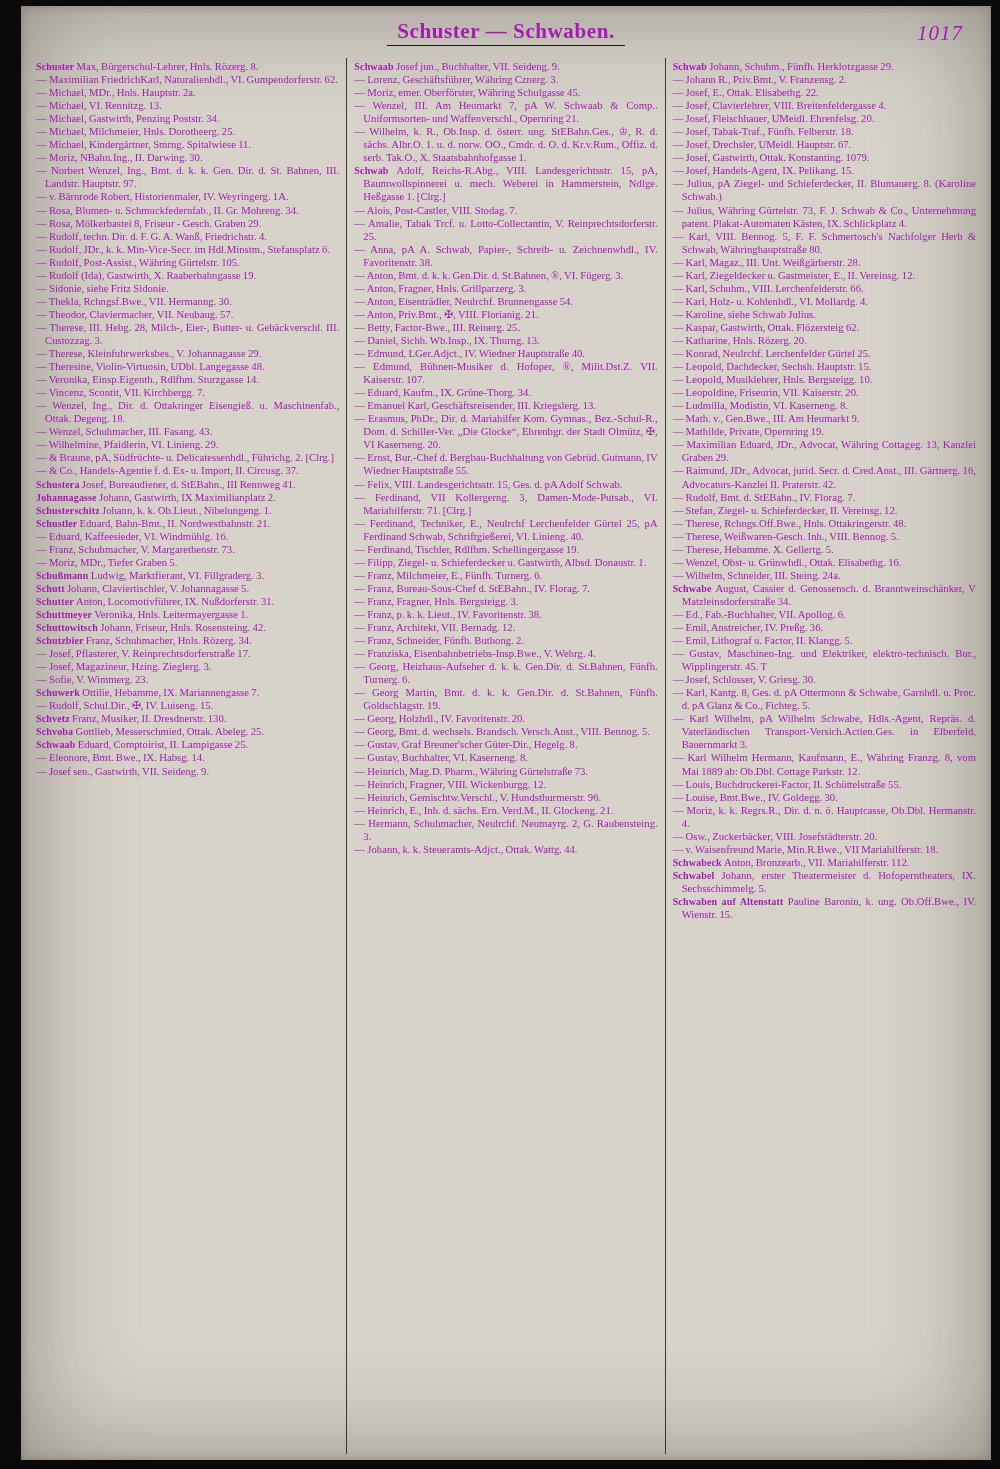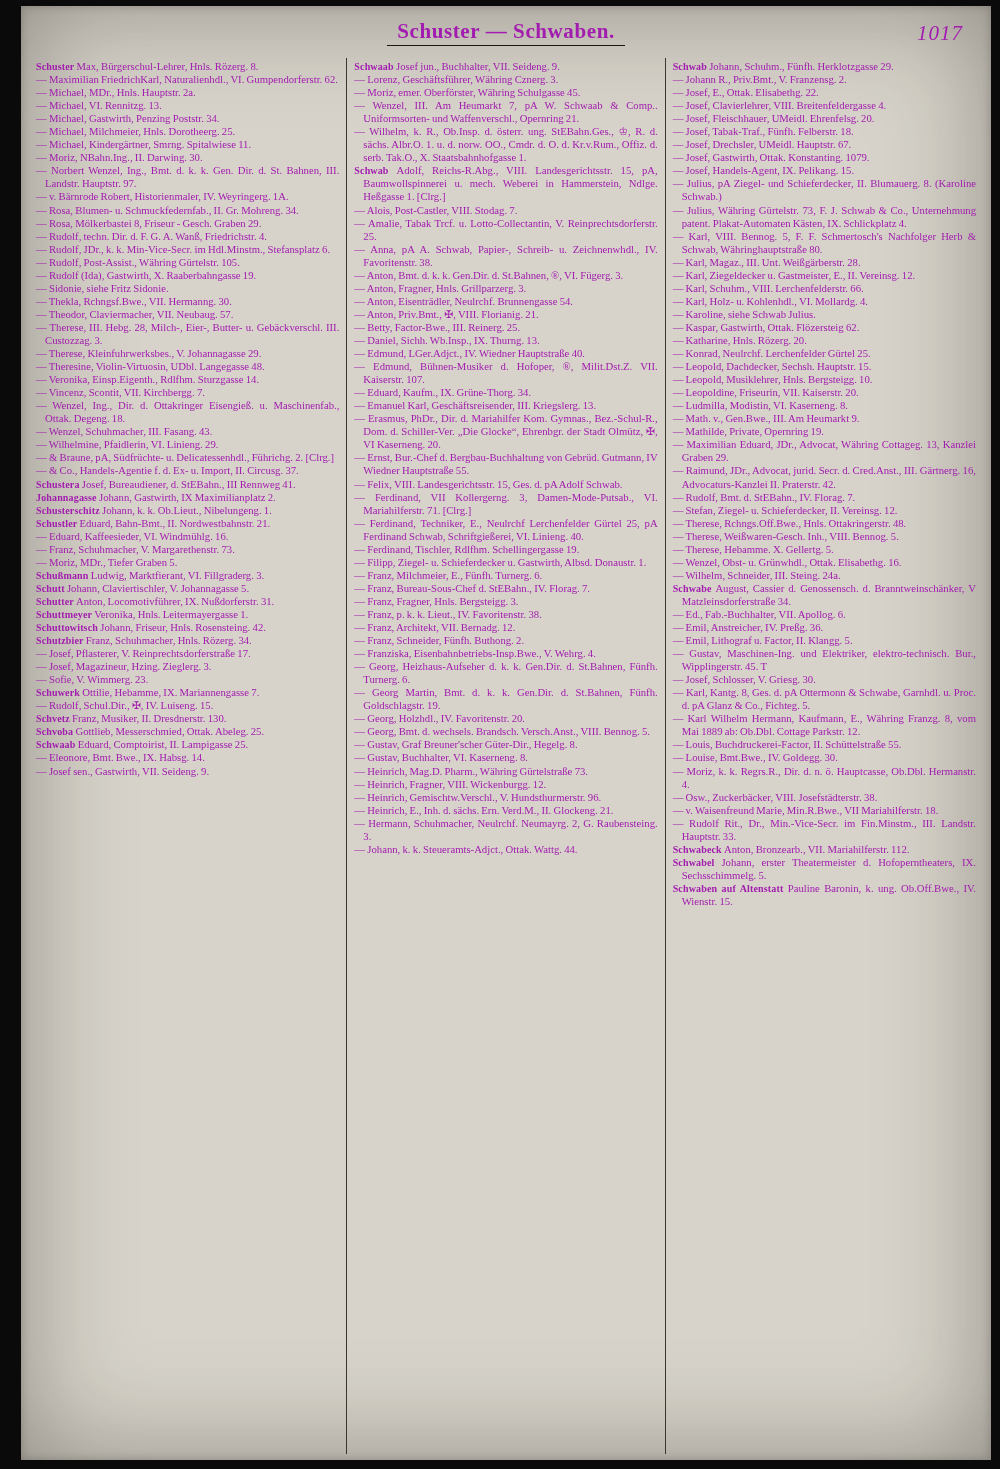--- a/index.html
+++ b/index.html
@@ -184,25 +184,25 @@
         <div class="entry">— Therese, Hebamme. X. Gellertg. 5.</div>
         <div class="entry">— Wenzel, Obst- u. Grünwhdl., Ottak. Elisabethg. 16.</div>
         <div class="entry">— Wilhelm, Schneider, III. Steing. 24a.</div>
         <div class="entry"><b>Schwabe </b>August, Cassier d. Genossensch. d. Branntweinschänker, V Matzleinsdorferstraße 34.</div>
         <div class="entry">— Ed., Fab.-Buchhalter, VII. Apollog. 6.</div>
         <div class="entry">— Emil, Anstreicher, IV. Preßg. 36.</div>
         <div class="entry">— Emil, Lithograf u. Factor, II. Klangg. 5.</div>
         <div class="entry">— Gustav, Maschinen-Ing. und Elektriker, elektro-technisch. Bur., Wipplingerstr. 45. T</div>
         <div class="entry">— Josef, Schlosser, V. Griesg. 30.</div>
         <div class="entry">— Karl, Kantg. 8, Ges. d. pA Ottermonn &amp; Schwabe, Garnhdl. u. Proc. d. pA Glanz &amp; Co., Fichteg. 5.</div>
+        <div class="entry">— Karl Wilhelm, pA Wilhelm Schwabe, Hdls.-Agent, Repräs. d. Vaterländischen Transport-Versich.Actien.Ges. in Elberfeld, Bauernmarkt 3.</div>
         <div class="entry">— Karl Wilhelm Hermann, Kaufmann, E., Währing Franzg. 8, vom Mai 1889 ab: Ob.Dbl. Cottage Parkstr. 12.</div>
         <div class="entry">— Louis, Buchdruckerei-Factor, II. Schüttelstraße 55.</div>
         <div class="entry">— Louise, Bmt.Bwe., IV. Goldegg. 30.</div>
         <div class="entry">— Moriz, k. k. Regrs.R., Dir. d. n. ö. Hauptcasse, Ob.Dbl. Hermanstr. 4.</div>
-        <div class="entry">— Osw., Zuckerbäcker, VIII. Josefstädterstr. 38.</div>
+        <div class="entry">— Osw., Zuckerbäcker, VIII. Josefstädterstr. 20.</div>
         <div class="entry">— v. Waisenfreund Marie, Min.R.Bwe., VII Mariahilferstr. 18.</div>
-        <div class="entry">— Rudolf Rit., Dr., Min.-Vice-Secr. im Fin.Minstm., III. Landstr. Hauptstr. 33.</div>
         <div class="entry"><b>Schwabeck </b>Anton, Bronzearb., VII. Mariahilferstr. 112.</div>
         <div class="entry"><b>Schwabel </b>Johann, erster Theatermeister d. Hofoperntheaters, IX. Sechsschimmelg. 5.</div>
         <div class="entry"><b>Schwaben auf Altenstatt </b>Pauline Baronin, k. ung. Ob.Off.Bwe., IV. Wienstr. 15.</div>
       </div>
   </div>
 </div>
 
 </body></html>

